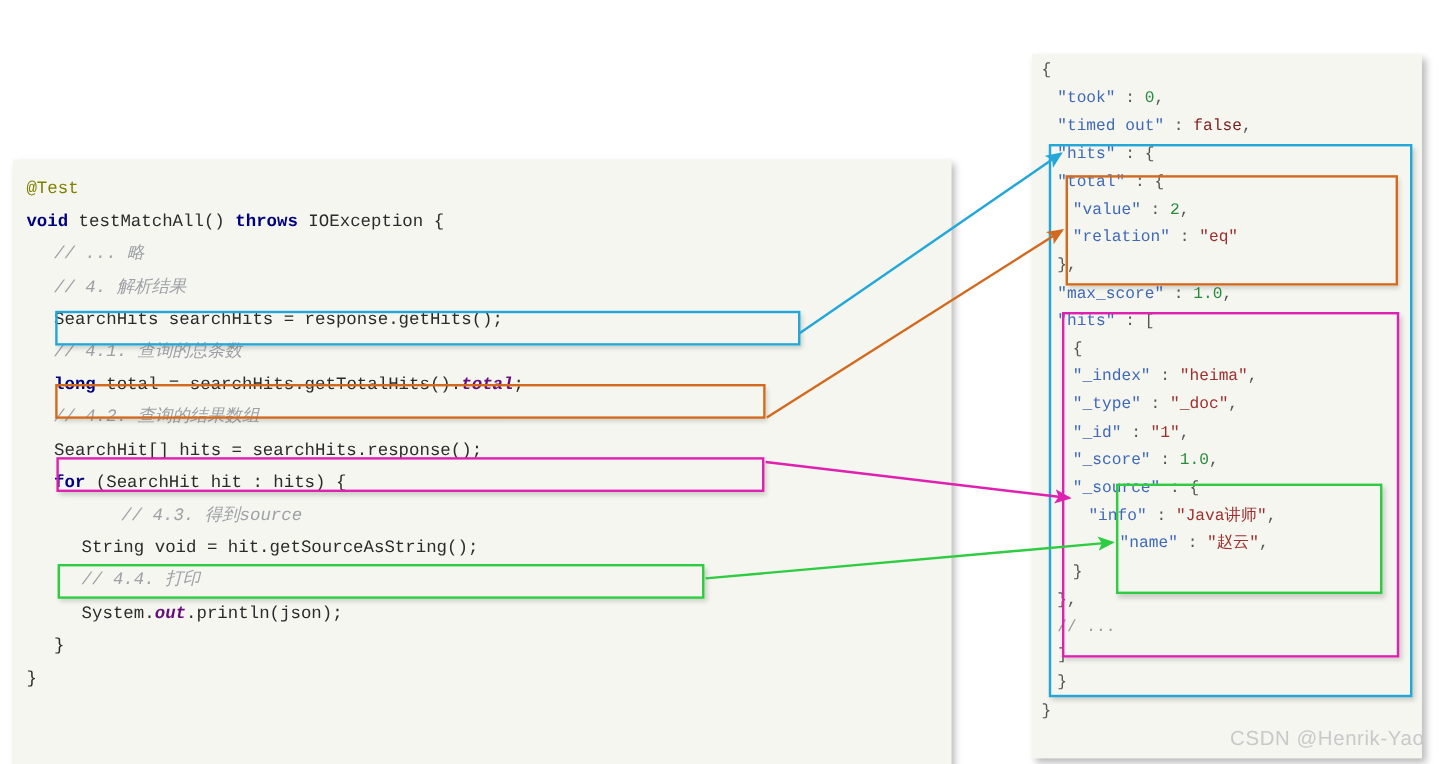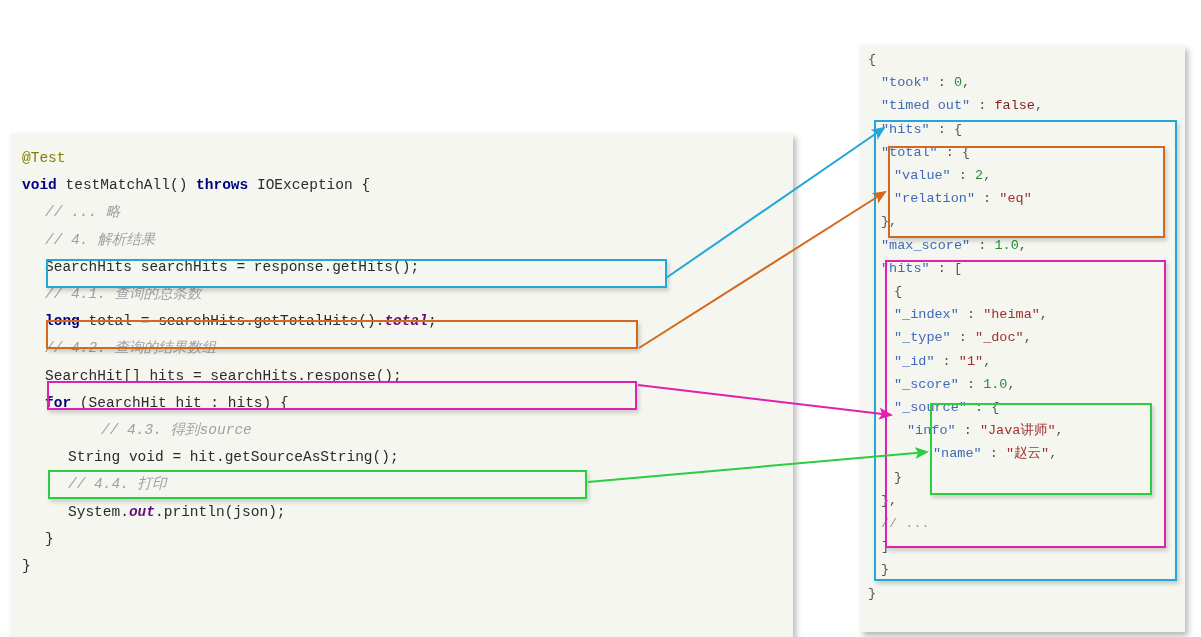--- a/index.html
+++ b/index.html
@@ -179,14 +179,15 @@
         </marker>
       </defs>
     <g id="arrow-lines">
         <line x1="666" y1="278" x2="884" y2="128" stroke="#22a7d8" stroke-width="2" marker-end="url(#ah0)"></line>
         <line x1="639" y1="348" x2="885" y2="192" stroke="#d2691e" stroke-width="2" marker-end="url(#ah1)"></line>
         <line x1="638" y1="385" x2="891" y2="415" stroke="#e020b0" stroke-width="2" marker-end="url(#ah2)"></line>
         <line x1="588" y1="482" x2="927" y2="452" stroke="#2ecc40" stroke-width="2" marker-end="url(#ah3)"></line>
       </g>
   </svg>
 
+  <div id="watermark">CSDN @Henrik-Yao</div>
 
 </div>
 
 </body></html>

